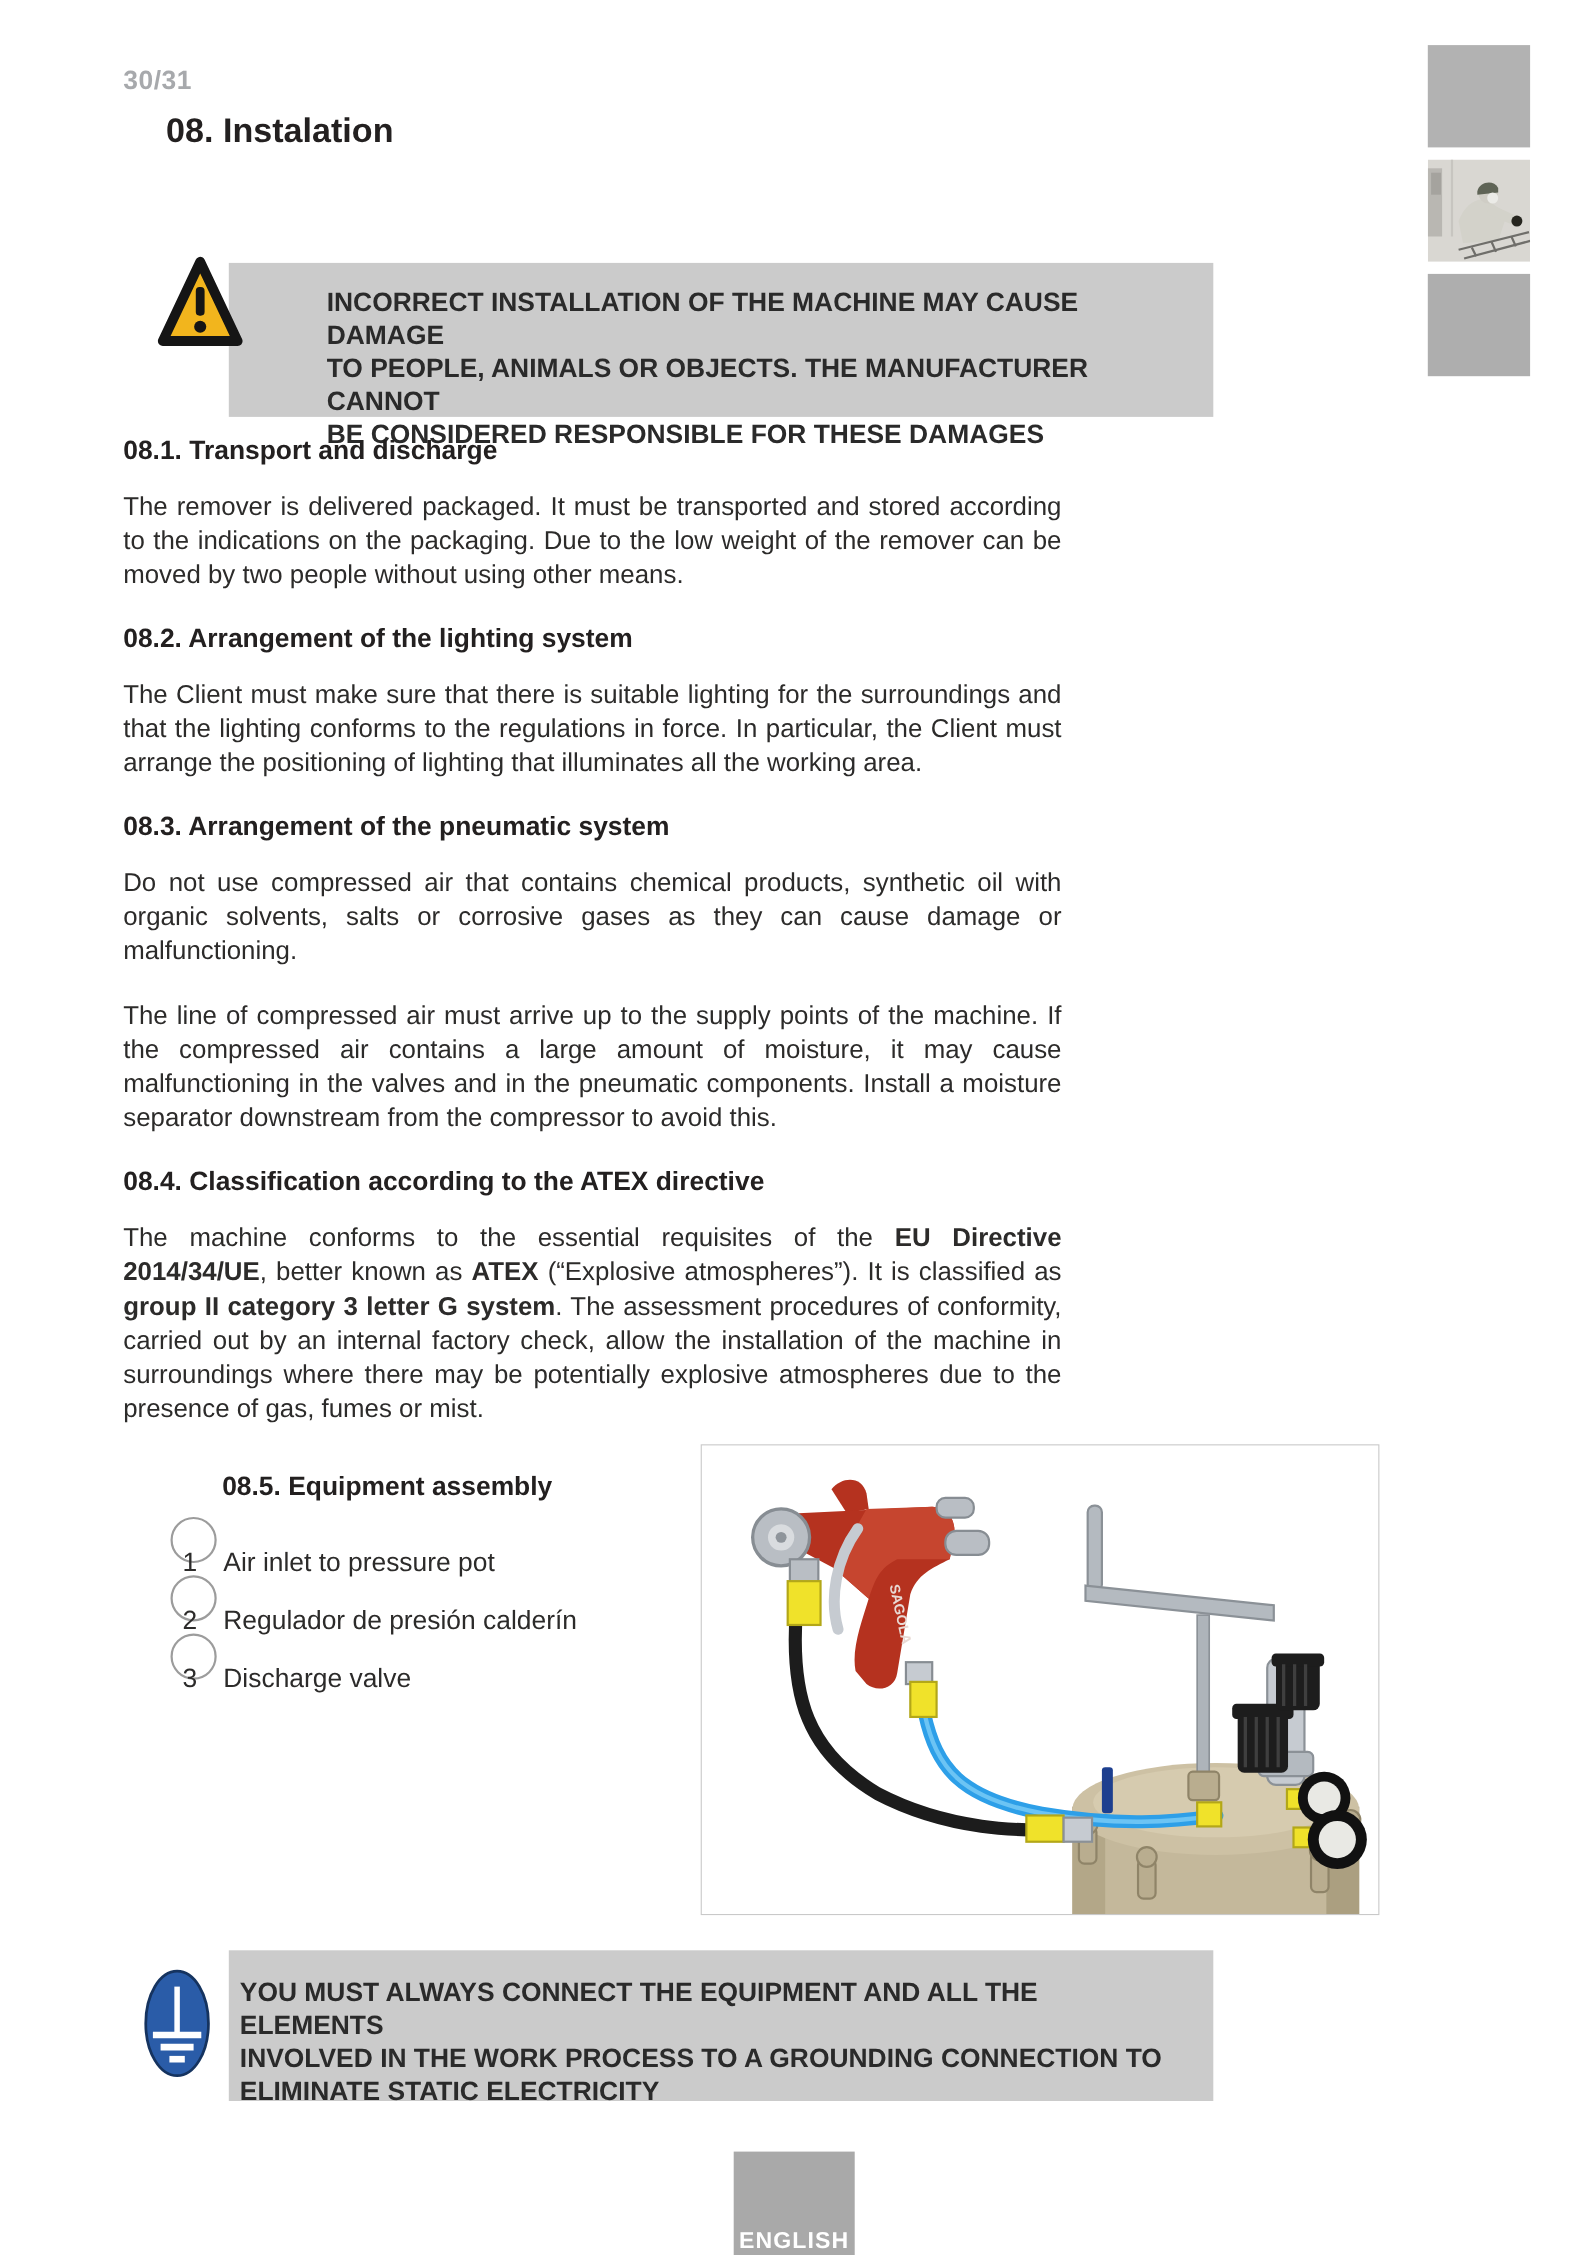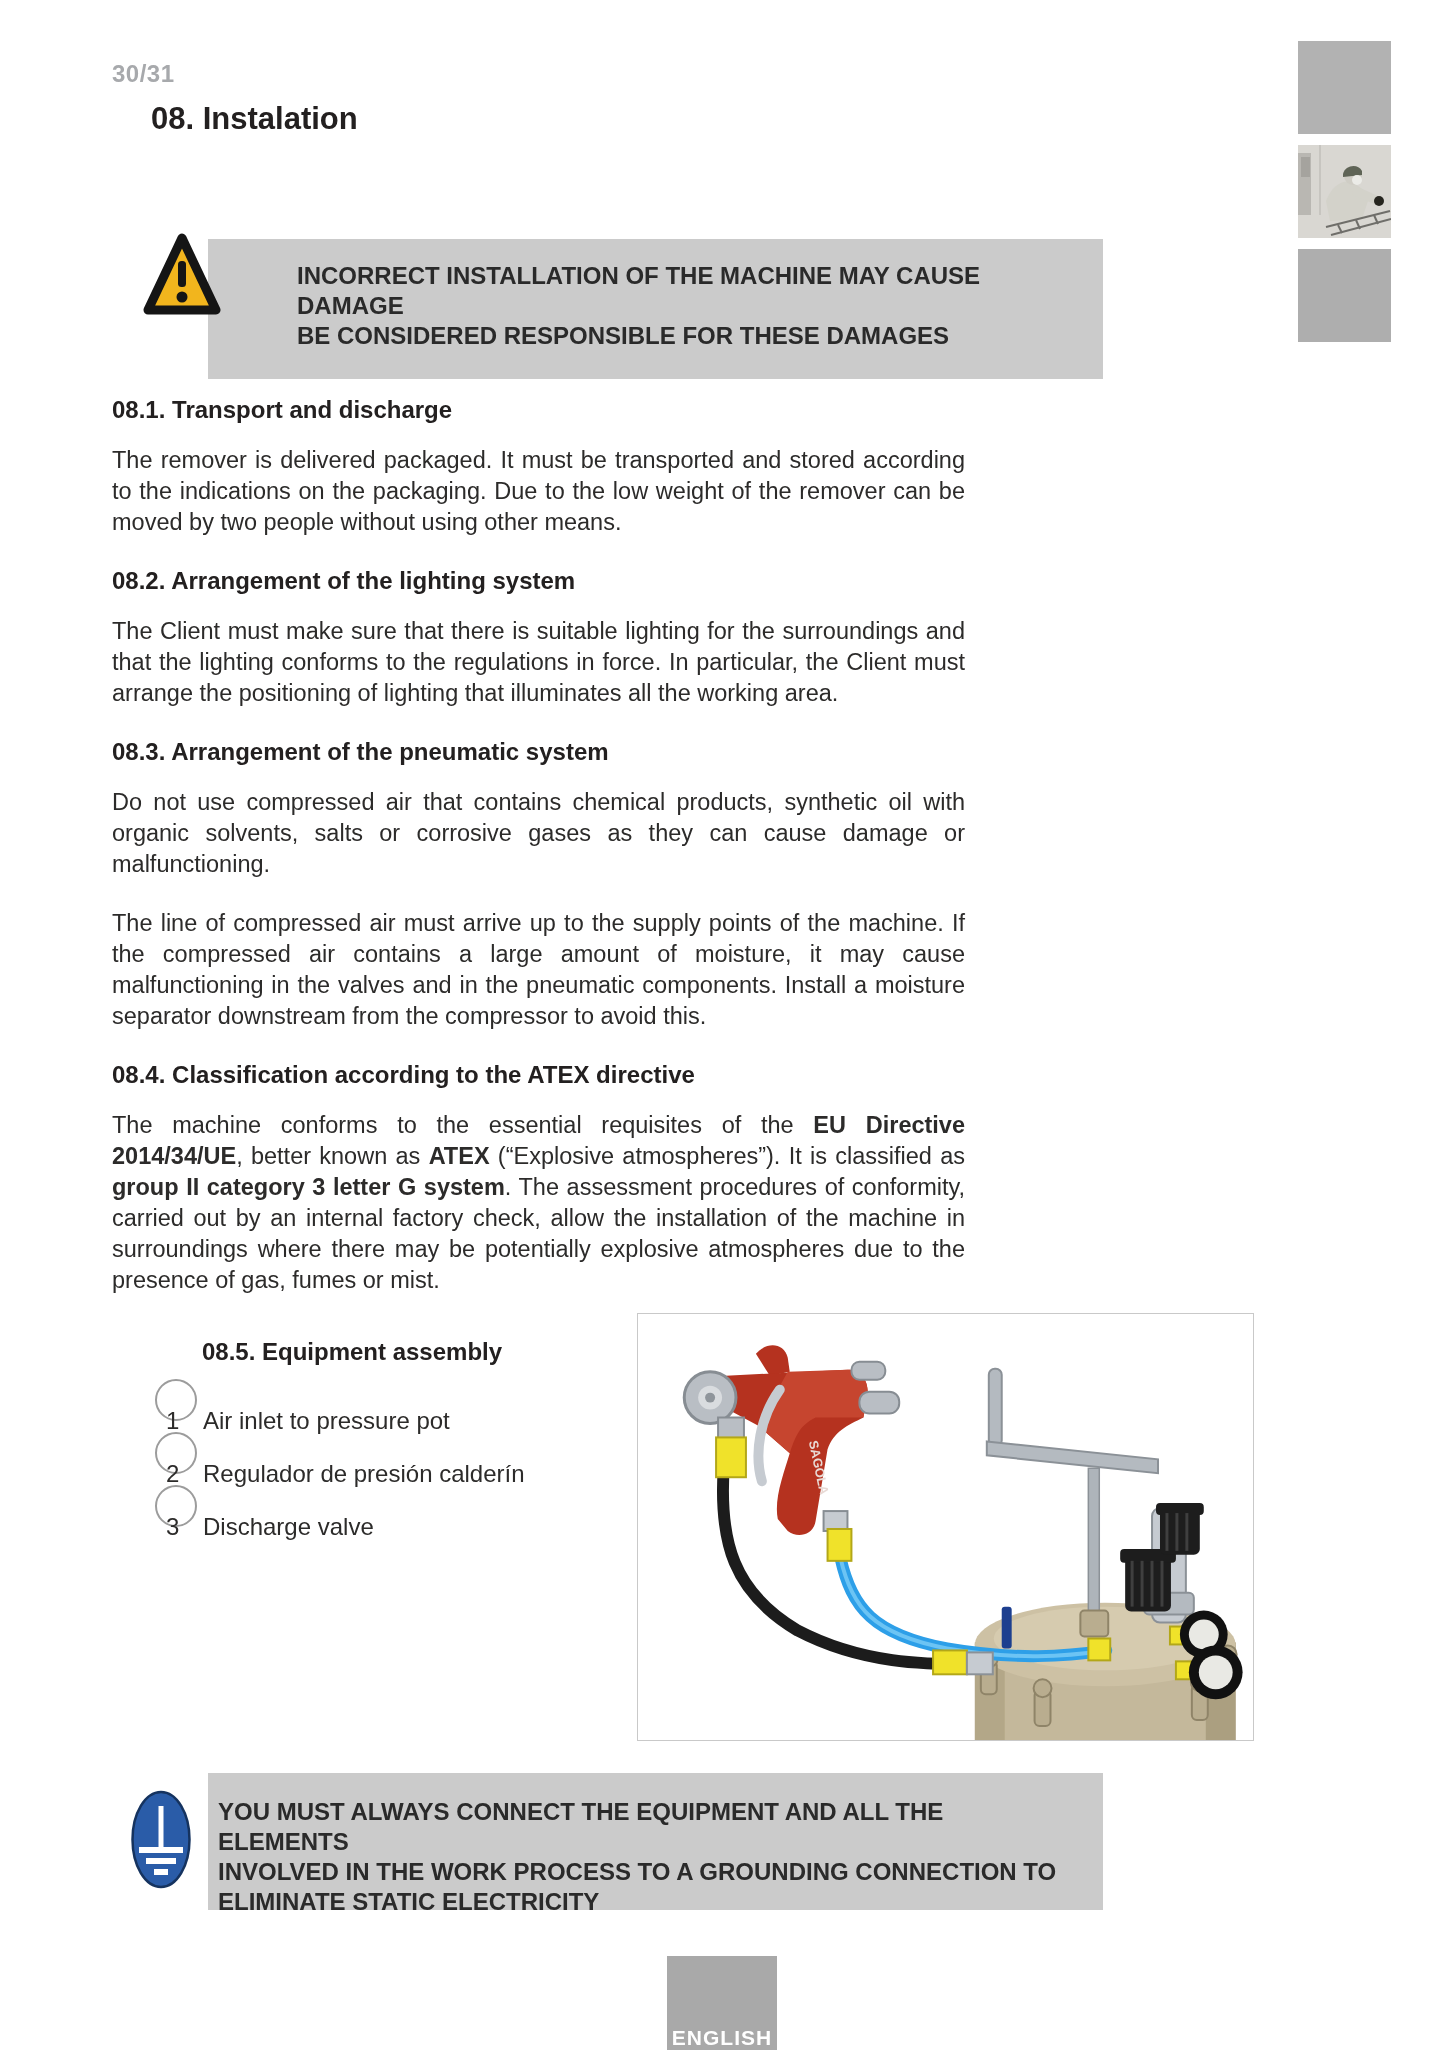--- a/index.html
+++ b/index.html
@@ -50,20 +50,21 @@
 <body>
 
 <div class="page">
 
   <div class="page-number">30/31</div>
   <div class="doc-title">08. Instalation</div>
 
   <div class="warning-box top">
     <div class="warning-text">
       <div>INCORRECT INSTALLATION OF THE MACHINE MAY CAUSE DAMAGE</div>
+      <div>TO PEOPLE, ANIMALS OR OBJECTS. THE MANUFACTURER CANNOT</div>
       <div>BE CONSIDERED RESPONSIBLE FOR THESE DAMAGES</div>
     </div>
   </div>
   <div class="warning-triangle">
     <svg viewBox="0 0 78 88" xmlns="http://www.w3.org/2000/svg">
       <polygon points="39,7 73,79 5,79" fill="#f2b51d" stroke="#151515" stroke-width="9" stroke-linejoin="round"></polygon>
       <rect x="35" y="30" width="8" height="26" rx="3.5" fill="#151515"></rect>
       <circle cx="39" cy="66" r="5.5" fill="#151515"></circle>
     </svg>
   </div>

